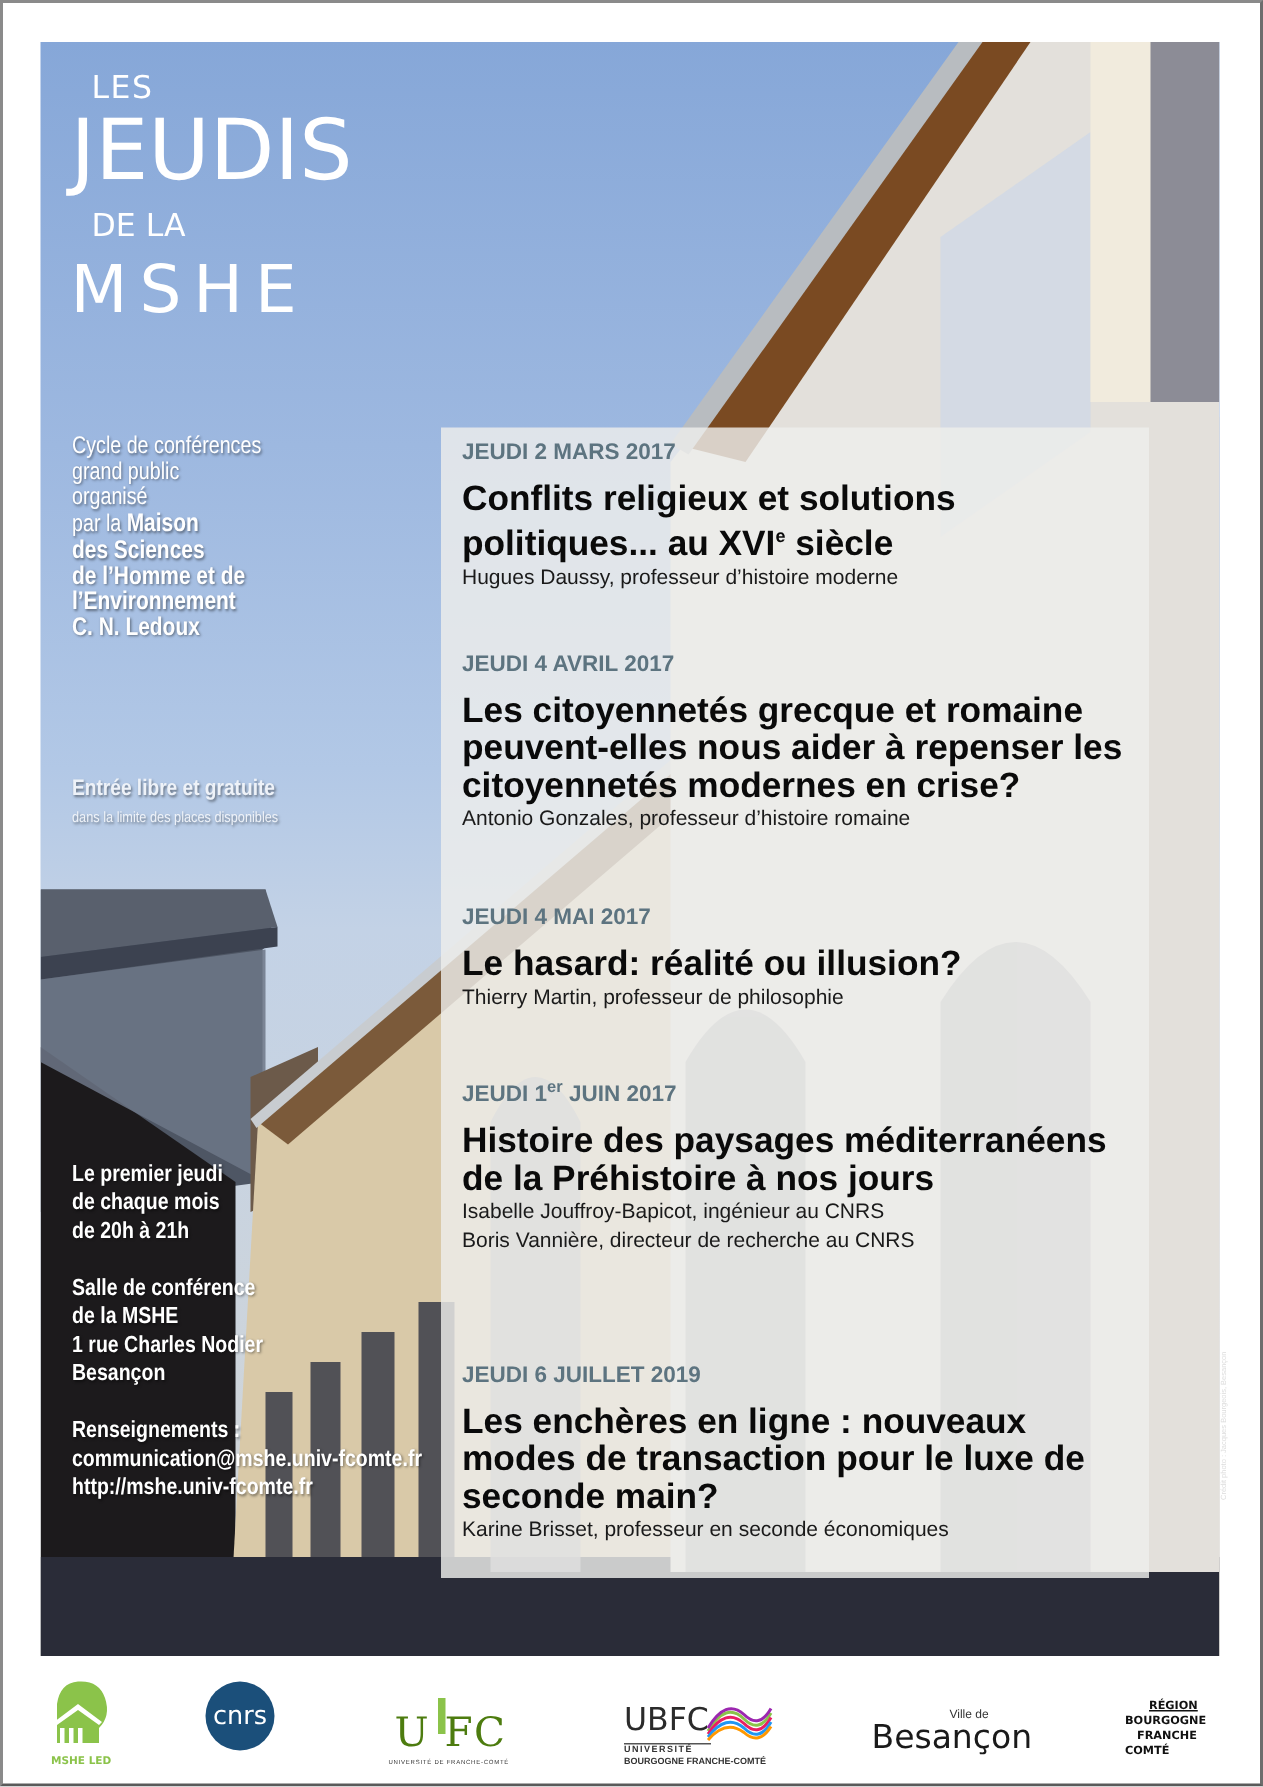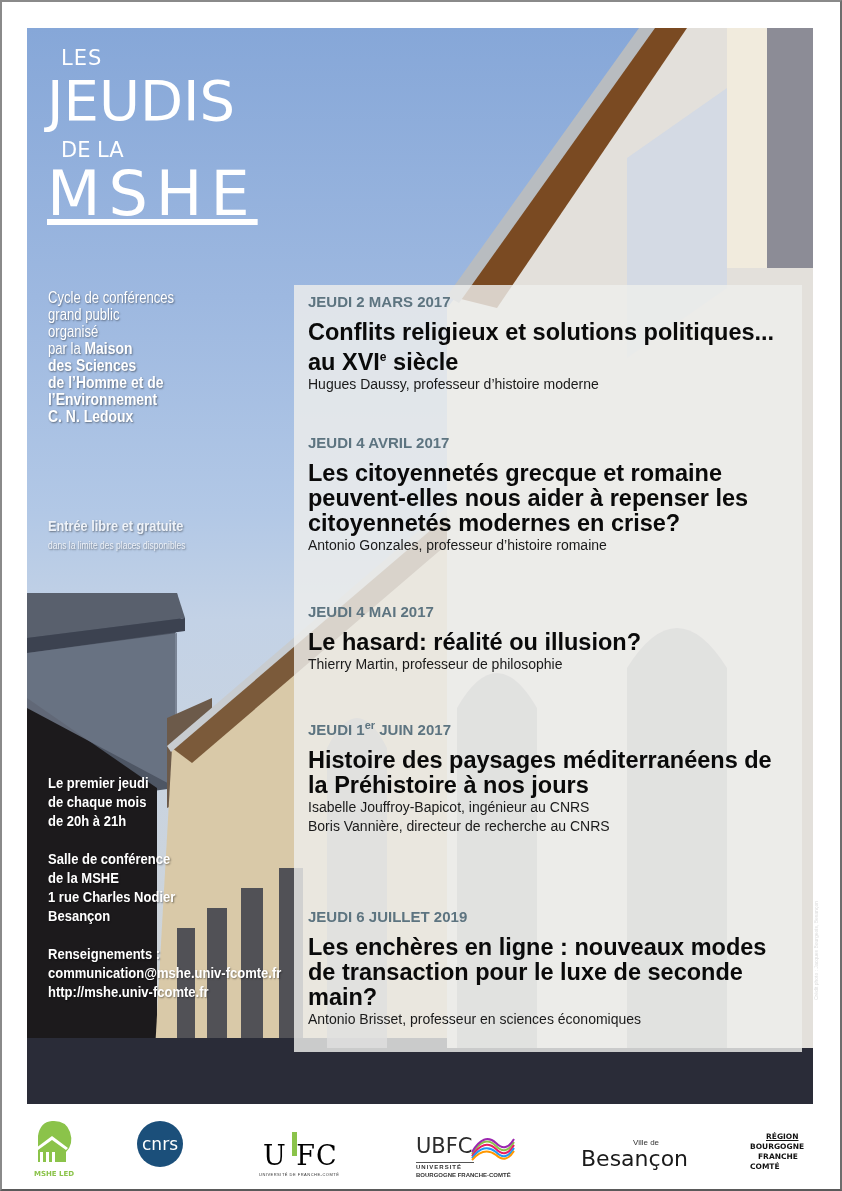--- a/index.html
+++ b/index.html
@@ -12,54 +12,54 @@
   
   .photo { position: absolute; left: 27px; top: 28px; width: 786px; height: 1076px; overflow: hidden;
     background: linear-gradient(180deg, #86a7d8 0%, #9db8e0 25%, #b2c8e6 45%, #c3d2e6 55%, #d4d6d4 100%); }
   .photo svg { position: absolute; left: 0; top: 0; }
 
   
   .title { position: absolute; left: 47px; top: 46px; color: #fff; font-family: "DejaVu Sans", sans-serif; }
   .t-les { position: absolute; left: 14px; top: 0px; font-size: 21px; letter-spacing: 1px; white-space: nowrap; }
   .t-jeudis { position: absolute; left: 0px; top: 25px; font-size: 56px; line-height: 60px; letter-spacing: 0px; white-space: nowrap; }
   .t-dela { position: absolute; left: 14px; top: 92px; font-size: 21px; letter-spacing: 0px; white-space: nowrap; }
-  .t-mshe { position: absolute; left: 0px; top: 115px; font-size: 62px; line-height: 66px; letter-spacing: 8px; white-space: nowrap; text-decoration: underline; }
+  .t-mshe { position: absolute; left: 0px; top: 115px; font-size: 44px; line-height: 66px; letter-spacing: 8px; white-space: nowrap; }
 
   .left-text { position: absolute; color: #fff; font-family: "Liberation Sans", sans-serif;
     text-shadow: 1px 1px 2px rgba(0,0,0,0.45); }
   .intro { left: 48px; top: 289px; font-size: 16px; line-height: 17px; transform: scaleX(0.82); transform-origin: left top; }
   .intro .b { font-weight: bold; font-size: 17px; }
   .entree { left: 48px; top: 517px; }
   .entree .big { font-size: 15px; font-weight: bold; color: #eef2f8; transform: scaleX(0.85); transform-origin: left top; white-space: nowrap; }
   .entree .small { font-size: 10px; color: #eef2f8; margin-top: 6px; transform: scaleX(0.85); transform-origin: left top; white-space: nowrap; }
 
   .info { left: 48px; top: 773px; font-weight: bold; font-size: 15.5px; line-height: 19px;
     transform: scaleX(0.84); transform-origin: left top; white-space: nowrap; }
   .info .group { margin-bottom: 19px; }
 
   
-  .card { position: absolute; left: 294px; top: 285px; width: 508px; height: 767px;
+  .card { position: absolute; left: 294px; top: 285px; width: 472px; height: 767px;
     background: rgba(238,238,236,0.82); }
   .event { position: absolute; left: 14px; right: 8px; }
   .event .date { font-size: 15px; font-weight: bold; color: #5d7480; letter-spacing: 0px; white-space: nowrap; }
   .event .date sup { font-size: 11px; }
   .event .etitle { font-size: 23.5px; font-weight: bold; color: #0a0a0a; line-height: 25px; margin-top: 10px; }
   .event .etitle sup { font-size: 12px; }
   .event .speaker { font-size: 14px; color: #1a1a1a; line-height: 19px; }
 
   .credit { position: absolute; left: 813px; top: 1000px; font-size: 5px; color: #ddd; transform: rotate(-90deg); transform-origin: left top; white-space: nowrap; }
 
   
   .footer { position: absolute; left: 0; top: 1104px; width: 842px; height: 87px; }
   .logo { position: absolute; }
   .logo-mshe { left: 30px; top: 14px; width: 44px; height: 62px; }
   .logo-cnrs { left: 137px; top: 17px; width: 46px; height: 46px; border-radius: 50%; background: #1b4f7a;
     color: #fff; font-size: 17px; text-align: center; line-height: 46px; font-family: "DejaVu Sans", sans-serif; }
   .logo-ufc { left: 259px; top: 28px; width: 85px; height: 50px; }
-  .ufc-main { position: absolute; left: 4px; top: 8px; font-family: "DejaVu Serif", serif; font-size: 27px; color: #000000; letter-spacing: 1px; }
+  .ufc-main { position: absolute; left: 4px; top: 8px; font-family: "DejaVu Serif", serif; font-size: 27px; color: #4d7c0f; letter-spacing: 1px; }
   .ufc-bar { position: absolute; left: 33px; top: 0px; width: 5px; height: 24px; background: #8bc34a; }
   .ufc-sub { position: absolute; left: 0; top: 40px; font-size: 4px; color: #333; white-space: nowrap; letter-spacing: 0.5px; }
   .logo-ubfc { left: 416px; top: 30px; width: 100px; height: 46px; }
   .ubfc-main { position: absolute; left: 0; top: 0; font-size: 21px; color: #2b2b2b; font-family: "DejaVu Sans", sans-serif; }
   .ubfc-line { position: absolute; left: 0; top: 28px; width: 58px; border-top: 1px solid #555; }
   .ubfc-sub1 { position: absolute; left: 0; top: 30px; font-size: 6px; color: #333; letter-spacing: 1px; font-weight: bold; }
   .ubfc-sub2 { position: absolute; left: 0; top: 38px; font-size: 6px; color: #333; font-weight: bold; white-space: nowrap; }
   .logo-besancon { left: 581px; top: 34px; width: 100px; height: 46px; text-align: center; }
   .bes-ville { font-size: 8px; color: #333; margin-left: 30px; }
   .bes-main { font-size: 22px; color: #1a1a1a; font-family: "DejaVu Sans", sans-serif; line-height: 24px; }
@@ -174,21 +174,21 @@
   <div class="event" style="top:434px;">
     <div class="date"><span>JEUDI 1</span><sup>er</sup><span> JUIN 2017</span></div>
     <div class="etitle">Histoire des paysages méditerranéens de la Préhistoire à nos jours</div>
     <div class="speaker">Isabelle Jouffroy-Bapicot, ingénieur au CNRS</div>
     <div class="speaker">Boris Vannière, directeur de recherche au CNRS</div>
   </div>
 
   <div class="event" style="top:623px;">
     <div class="date">JEUDI 6 JUILLET 2019</div>
     <div class="etitle">Les enchères en ligne : nouveaux modes de transaction pour le luxe de seconde main?</div>
-    <div class="speaker">Antonio Brisset, professeur en sciences économiques</div>
+    <div class="speaker">Karine Brisset, professeur en seconde économiques</div>
   </div>
 </div>
 
 <div class="credit">Crédit photo : Jacques Bourgeois, Besançon</div>
 
 <div class="footer">
   <div class="logo logo-mshe">
     <svg width="44" height="62" viewBox="0 0 44 62">
       <path d="M8 18 Q10 4 22 3 Q36 2 40 14 Q44 26 36 34 L36 44 L8 44 Z" fill="#8bc34a"></path>
       <path d="M6 30 L22 18 L38 30 L36 32 L22 22 L8 32 Z" fill="#fff"></path>

